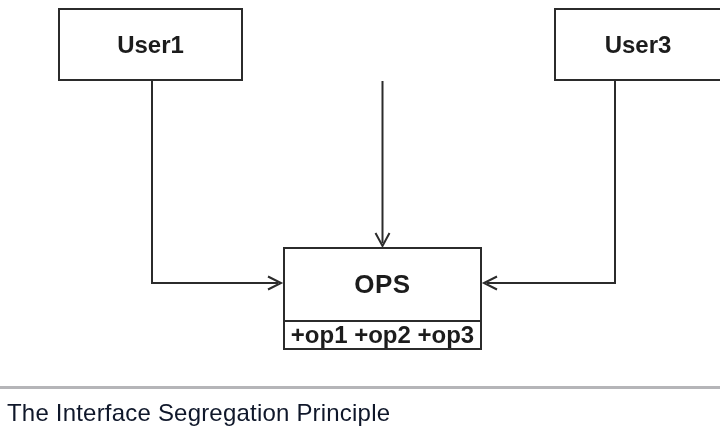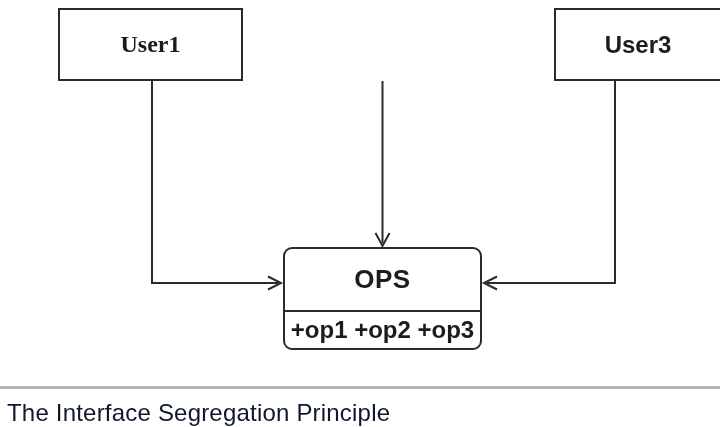--- a/index.html
+++ b/index.html
@@ -31,33 +31,32 @@
     justify-content: center;
     font-weight: bold;
     font-size: 24px;
     color: #1c1c1c;
     z-index: 1;
   }
   .node.ops {
     flex-direction: column;
     align-items: stretch;
     justify-content: flex-start;
-    border-radius: 9px;
   }
   .ops-title {
     flex: 1;
     display: flex;
     align-items: center;
     justify-content: center;
     font-size: 26px;
     border-bottom: 2.5px solid #2b2b2b;
     letter-spacing: 0.5px;
   }
   .ops-operations {
-    height: 36px;
+    height: 26px;
     display: flex;
     align-items: center;
     justify-content: center;
     font-size: 24px;
     white-space: nowrap;
   }
   .separator {
     position: absolute;
     left: 0;
     top: 386px;
@@ -87,21 +86,21 @@
     <g fill="none" stroke="#2b2b2b" stroke-width="2" stroke-linecap="butt" stroke-linejoin="miter">
       <path d="M152 81 L152 283 L278 283"></path>
       <path d="M268 276.5 L281 283 L268 289.5"></path>
       <path d="M382.5 81 L382.5 243"></path>
       <path d="M375.5 233 L382.5 246 L389.5 233"></path>
       <path d="M615 81 L615 283 L487 283"></path>
       <path d="M497 276.5 L484 283 L497 289.5"></path>
     </g>
   </svg>
 
-  <div class="node" style="left:58px; top:8px; width:185px; height:73px;font-family:Liberation Serif, serif;">
+  <div class="node" style="left:58px; top:8px; width:185px; height:73px;">
     <span>User1</span>
   </div>
 
 
   <div class="node" style="left:554px; top:8px; width:168px; height:73px;">
     <span>User3</span>
   </div>
 
   <div class="node ops" style="left:283px; top:247px; width:199px; height:103px;">
     <div class="ops-title">OPS</div>

